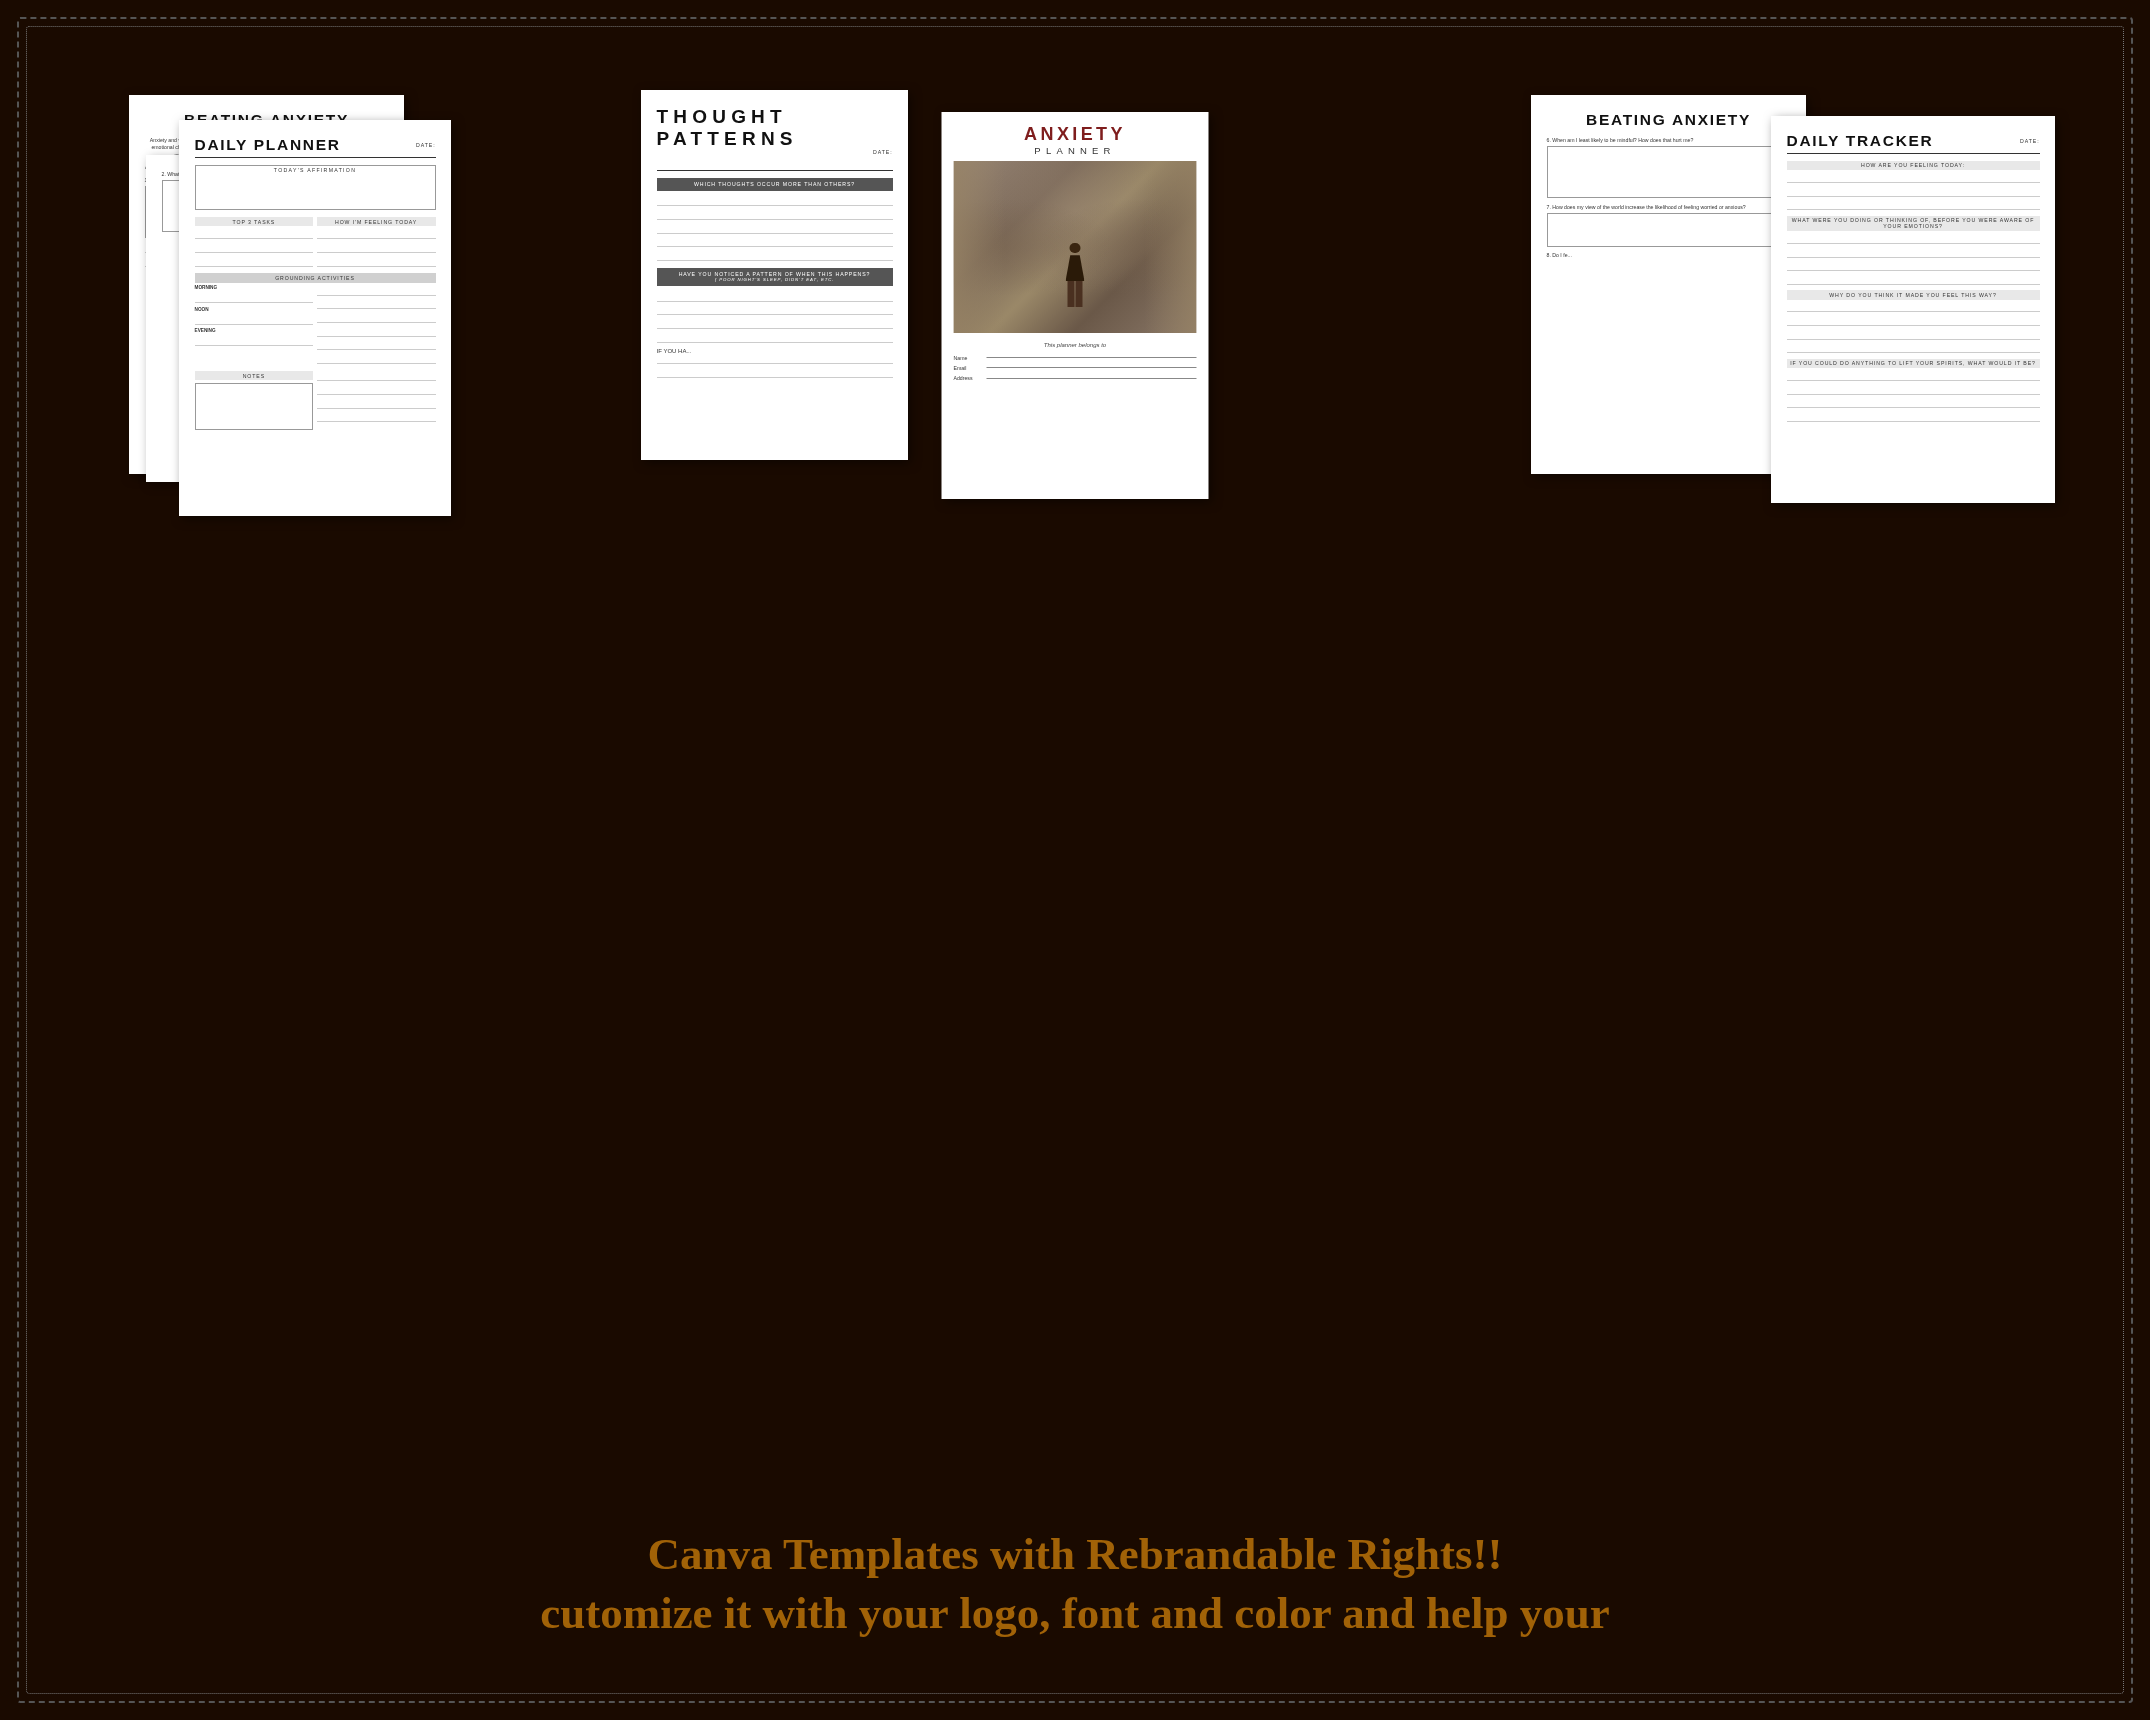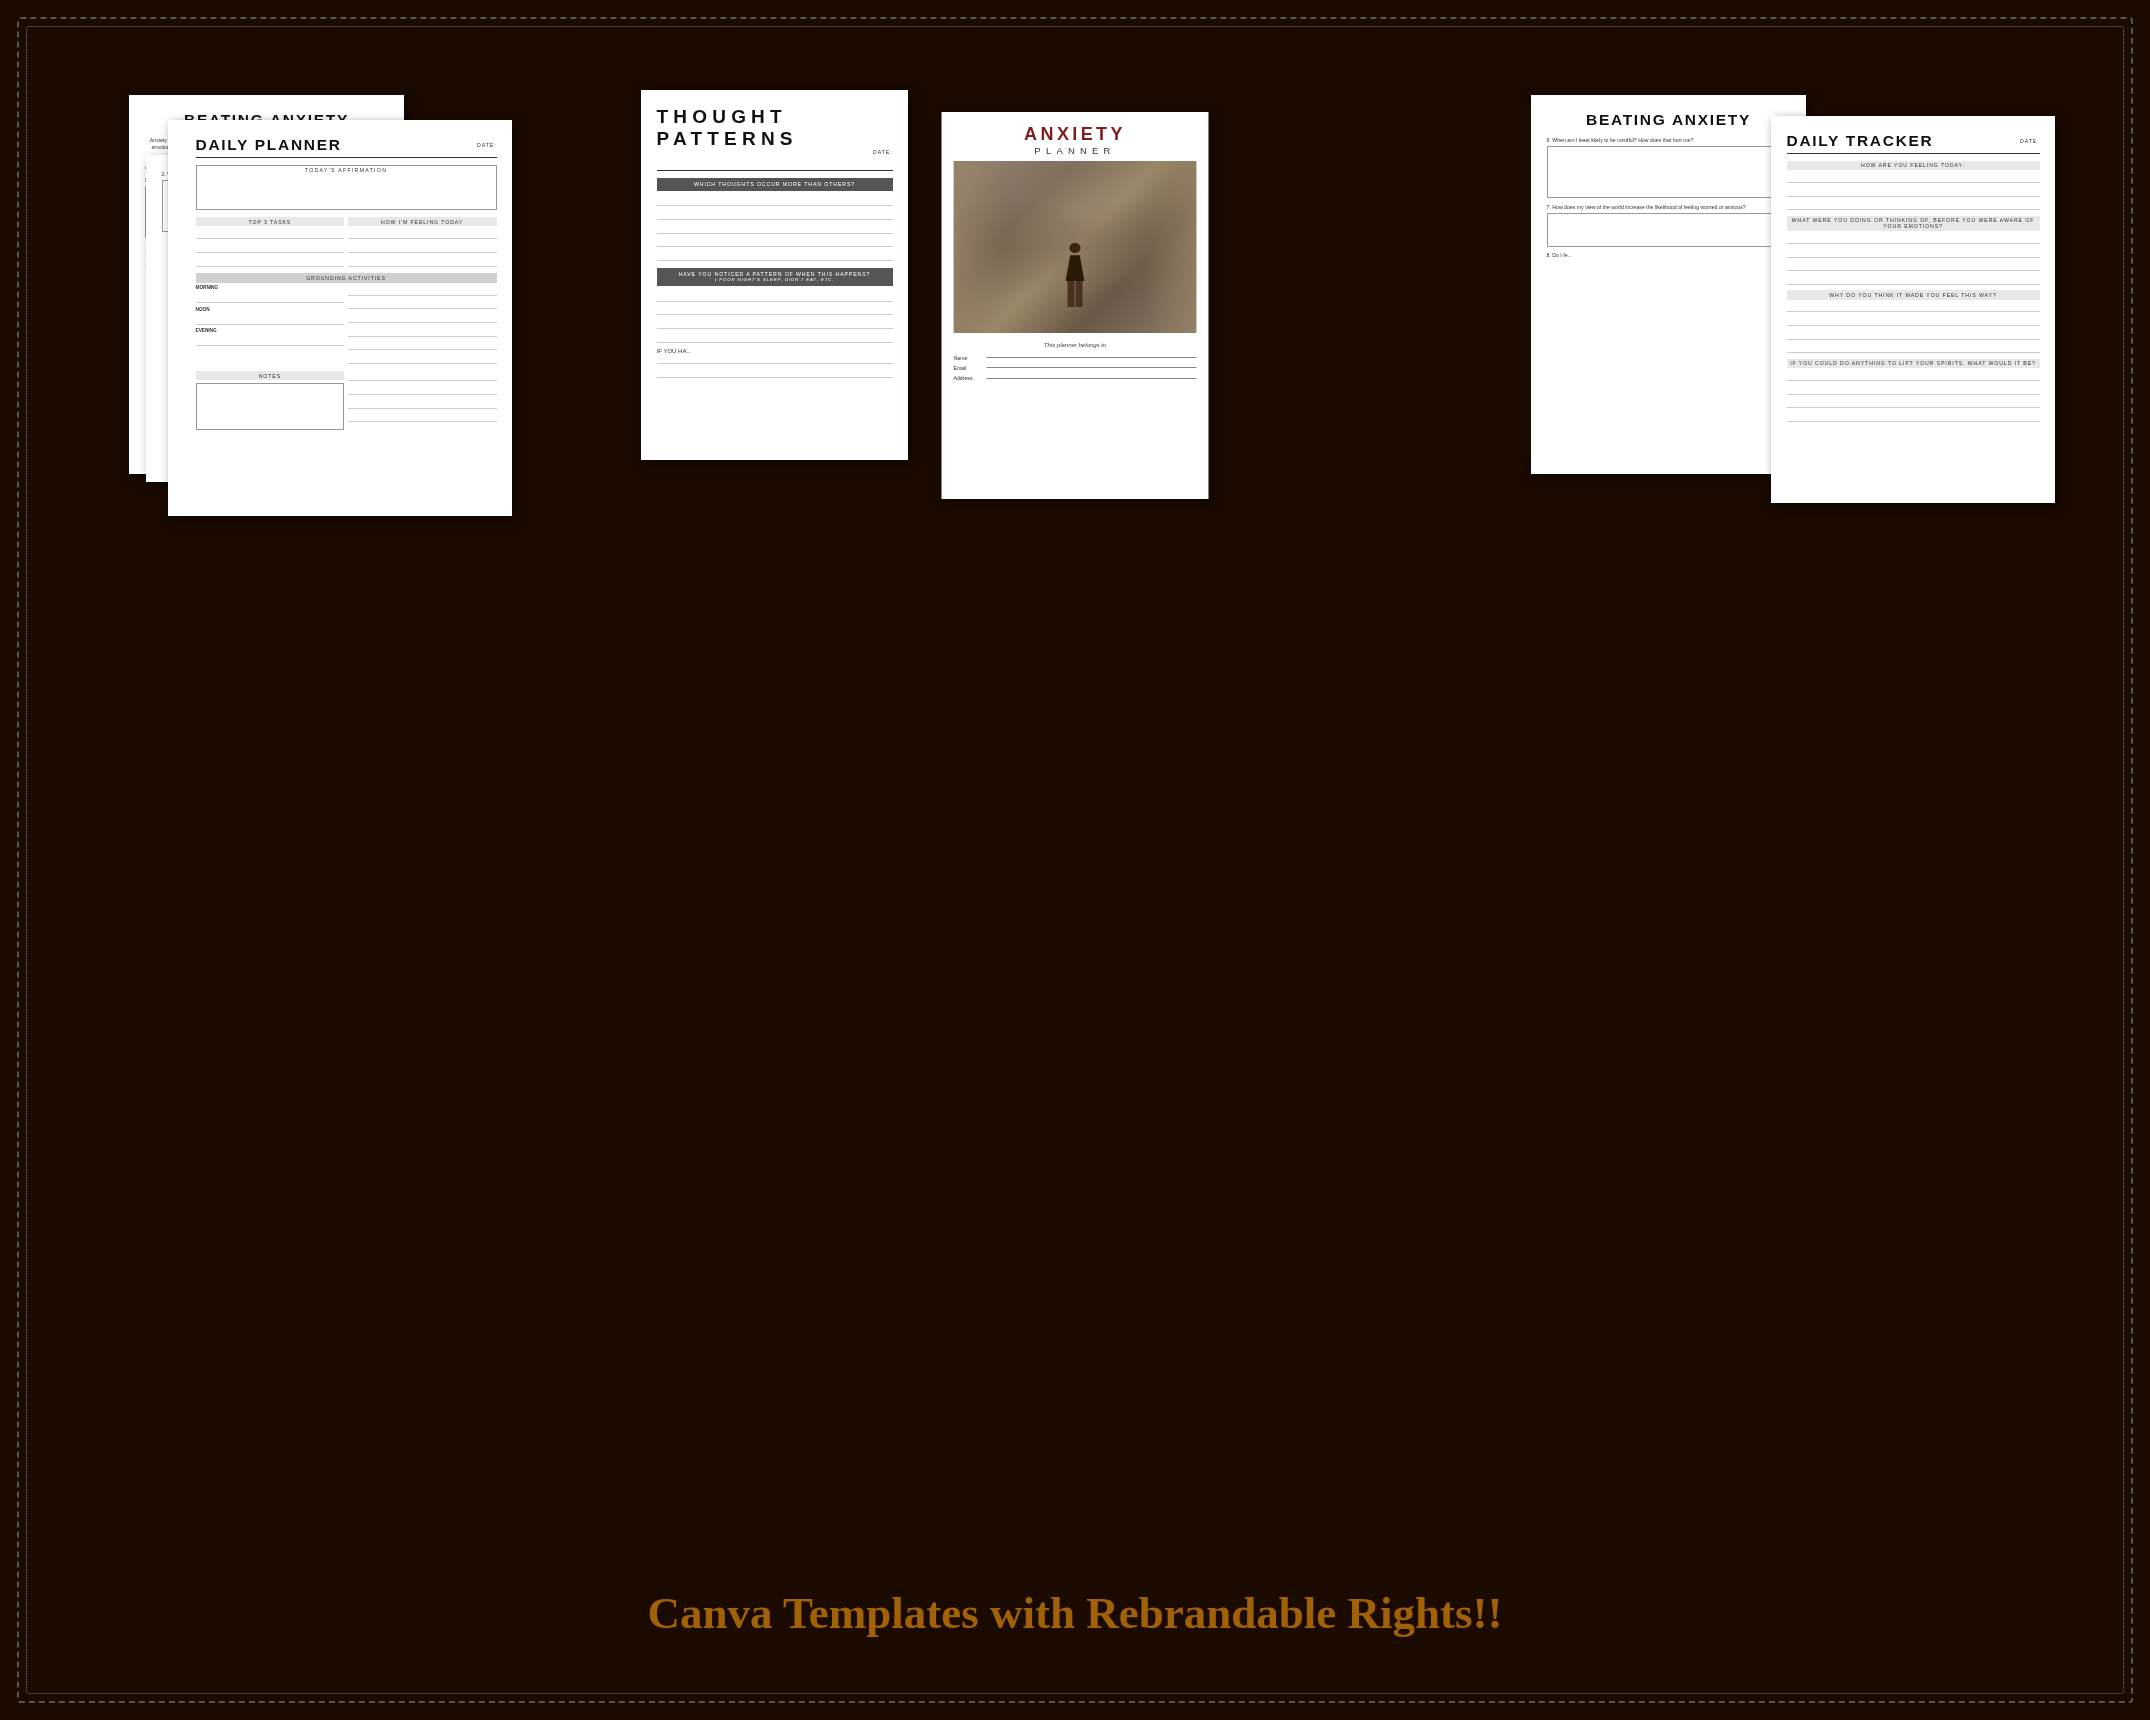--- a/index.html
+++ b/index.html
@@ -70,26 +70,25 @@
       width: 267px;
       height: 370px;
       top: 47px;
       left: 50%;
       transform: translateX(-50%);
       z-index: 1;
     }
 
     
     .page-front-left {
-      width: 344px;
+      width: 272px;
       height: 396px;
       top: 77px;
-      left: 125px;
+      left: 136px;
       z-index: 3;
-      padding-left: 12px;
     }
 
     
     .page-center {
       width: 267px;
       height: 387px;
       top: 69px;
       left: 50%;
       transform: translateX(-50%);
       z-index: 4;
@@ -561,14 +560,15 @@
         <div class="page-line"></div>
         <div class="page-line"></div>
       </div>
     </div>
   </div>
 
 </div>
 
 <div class="bottom-text-area" style="position:absolute; bottom:52px; left:43px; right:43px; text-align:center;">
   <div class="bottom-main-text">Canva Templates with Rebrandable Rights!!</div>
+  <div class="bottom-main-text">cutomize it with your logo, font and color and help your</div>
 </div>
 
 
 </body></html>

